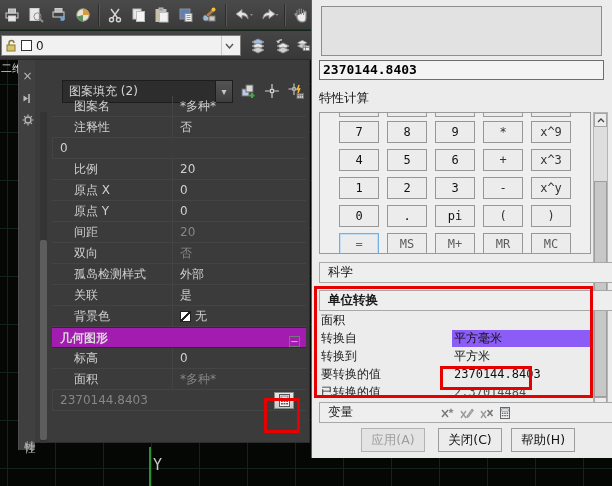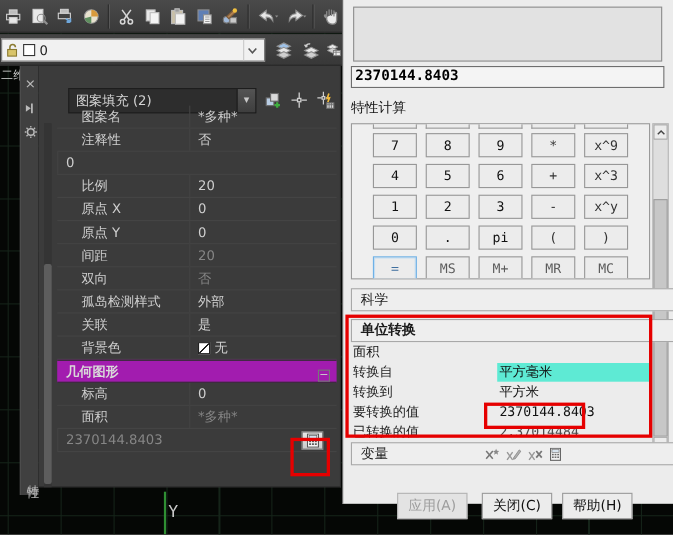--- a/index.html
+++ b/index.html
@@ -95,24 +95,24 @@
                      display:flex; align-items:center; justify-content:center; }
   .qc-thumb { position:absolute; left:0; top:68px; width:13px; height:216px; background:#c7c7c7; border:1px solid #9d9d9d; }
   .qc-bar { position:absolute; left:7px; width:324px; height:21px; border:1px solid #a8a8a8; background:#eeeeee;
             display:flex; align-items:center; padding:0 8px; font-size:12.5px; }
   .qc-bar .bar-toggle { margin-left:auto; font-size:12px; color:#333; }
   .units-rows { position:absolute; left:7px; top:311px; width:272px; }
   .urow { height:18px; display:flex; align-items:center; font-size:12px; }
   .urow .ul { width:133px; padding-left:2px; color:#222; }
   .urow .uv { flex:1; color:#111; font-family:"DejaVu Sans Mono",monospace; padding-left:2px; }
   .urow .uv.cjk { font-family:"DejaVu Sans",sans-serif; }
-  .urow.selrow .uv { background:#5eead4; }
+  .urow.selrow .uv { background:#8b5cf6; }
   .urow.result .uv { color:#4d4d4d; }
   .var-icons { margin-left:auto; display:flex; gap:6px; align-items:center; margin-right:26px; }
-  .qc-btn { position:absolute; top:448px; height:24px; background:#ececec; border:1px solid #9b9b9b;
+  .qc-btn { position:absolute; top:428px; height:24px; background:#ececec; border:1px solid #9b9b9b;
             font-size:12.5px; text-align:center; line-height:22px; color:#111; }
   .qc-btn.disabled { background:#e3e3e3; color:#9d9d9d; border-color:#b3b3b3; }
 
   
   .red-box { position:absolute; border:3px solid #e60000; pointer-events:none; }
 </style>
 </head>
 <body>
 
 <div id="root">

